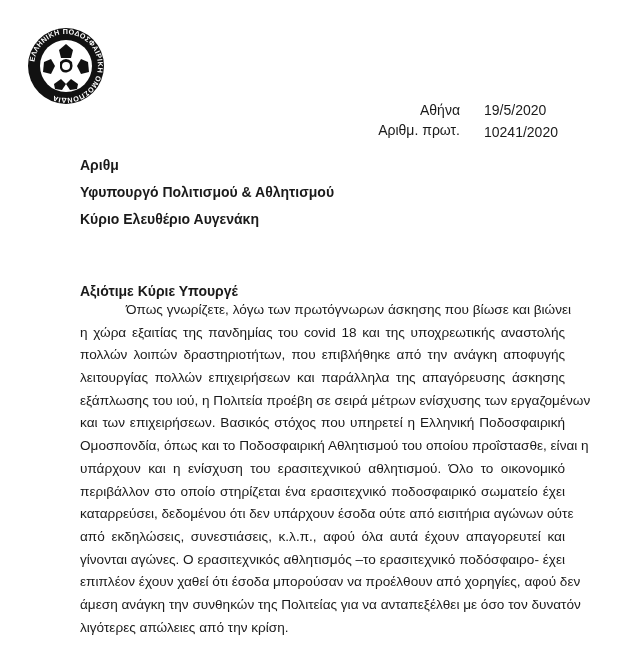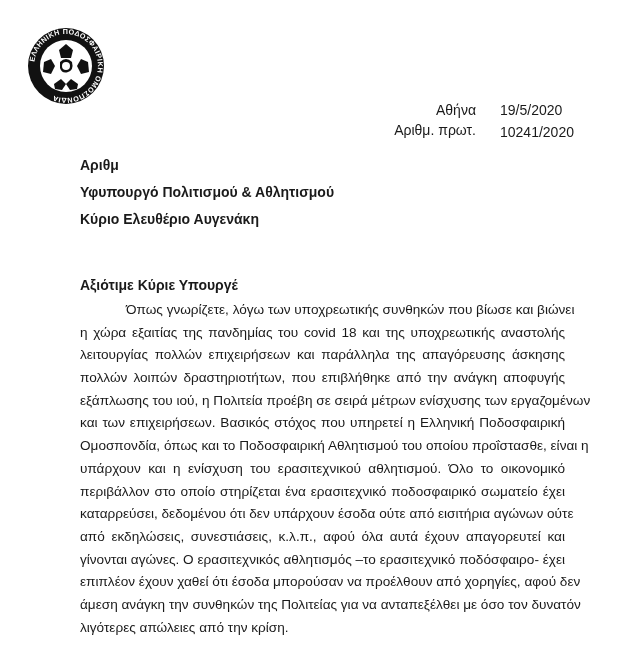--- a/index.html
+++ b/index.html
@@ -17,21 +17,21 @@
     }
     .logo {
       position: absolute;
       left: 26px;
       top: 26px;
       width: 80px;
       height: 80px;
     }
     .meta {
       position: absolute;
-      left: 384px;
+      left: 368px;
       top: 100px;
       width: 230px;
       font-size: 14px;
       line-height: 20px;
     }
     .meta-row {
       display: flex;
     }
     .meta-label {
       width: 92px;
@@ -51,21 +51,21 @@
       font-weight: bold;
       font-size: 14px;
     }
     .recipient div {
       height: 27px;
       line-height: 20px;
     }
     .salutation {
       position: absolute;
       left: 80px;
-      top: 275px;
+      top: 281px;
       font-weight: bold;
       font-size: 14px;
       line-height: 20px;
     }
     .body-text {
       position: absolute;
       left: 80px;
       top: 299px;
       width: 485px;
       font-size: 13.6px;
@@ -121,24 +121,24 @@
 
 <div class="recipient">
   <div>Αριθμ</div>
   <div>Υφυπουργό Πολιτισμού &amp; Αθλητισμού</div>
   <div>Κύριο Ελευθέριο Αυγενάκη</div>
 </div>
 
 <div class="salutation">Αξιότιμε Κύριε Υπουργέ</div>
 
 <div class="body-text">
-  <span class="body-line first">Όπως γνωρίζετε, λόγω των υποχρεωτικής συνθηκών  που βίωσε και βιώνει</span>
+  <span class="body-line first">Όπως γνωρίζετε, λόγω των πρωτόγνωρων άσκησης  που βίωσε και βιώνει</span>
   <span class="body-line">η χώρα εξαιτίας της πανδημίας του covid 18 και της υποχρεωτικής αναστολής</span>
+  <span class="body-line">πολλών λοιπών δραστηριοτήτων, που επιβλήθηκε από την ανάγκη αποφυγής</span>
   <span class="body-line">λειτουργίας πολλών επιχειρήσεων και παράλληλα της απαγόρευσης άσκησης</span>
-  <span class="body-line">πολλών λοιπών δραστηριοτήτων, που επιβλήθηκε από την ανάγκη αποφυγής</span>
   <span class="body-line">εξάπλωσης του ιού, η Πολιτεία προέβη σε σειρά μέτρων ενίσχυσης των εργαζομένων</span>
   <span class="body-line">και των επιχειρήσεων. Βασικός στόχος που  υπηρετεί η Ελληνική Ποδοσφαιρική</span>
   <span class="body-line">Ομοσπονδία, όπως και το Ποδοσφαιρική Αθλητισμού του οποίου προΐστασθε, είναι η</span>
   <span class="body-line">υπάρχουν και η ενίσχυση του ερασιτεχνικού αθλητισμού. Όλο το οικονομικό</span>
   <span class="body-line">περιβάλλον στο οποίο στηρίζεται ένα ερασιτεχνικό ποδοσφαιρικό σωματείο έχει</span>
   <span class="body-line">καταρρεύσει, δεδομένου ότι δεν υπάρχουν έσοδα ούτε από  εισιτήρια αγώνων ούτε</span>
   <span class="body-line">από εκδηλώσεις, συνεστιάσεις, κ.λ.π., αφού όλα αυτά έχουν απαγορευτεί και</span>
   <span class="body-line">γίνονται αγώνες. Ο ερασιτεχνικός αθλητισμός –το ερασιτεχνικό ποδόσφαιρο- έχει</span>
   <span class="body-line">επιπλέον έχουν χαθεί ότι έσοδα μπορούσαν να προέλθουν από χορηγίες, αφού δεν</span>
   <span class="body-line">άμεση ανάγκη την συνθηκών της Πολιτείας για να ανταπεξέλθει με όσο τον δυνατόν</span>

